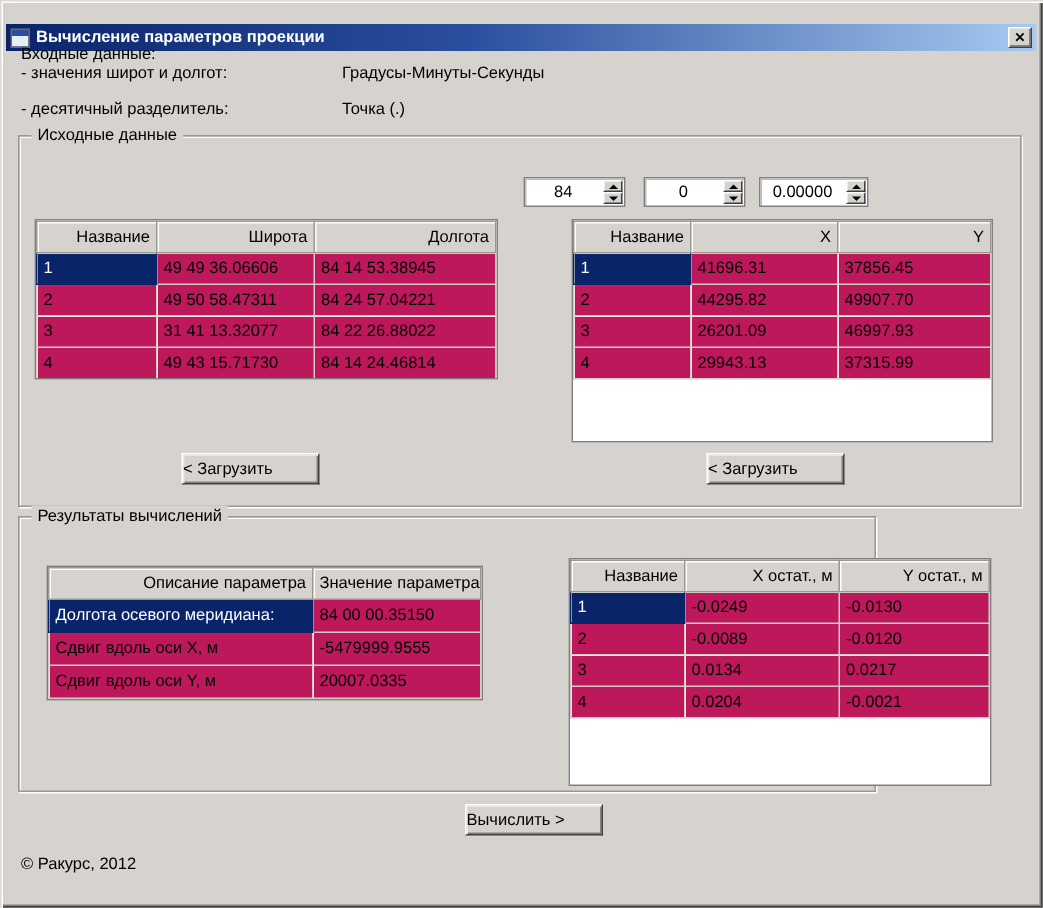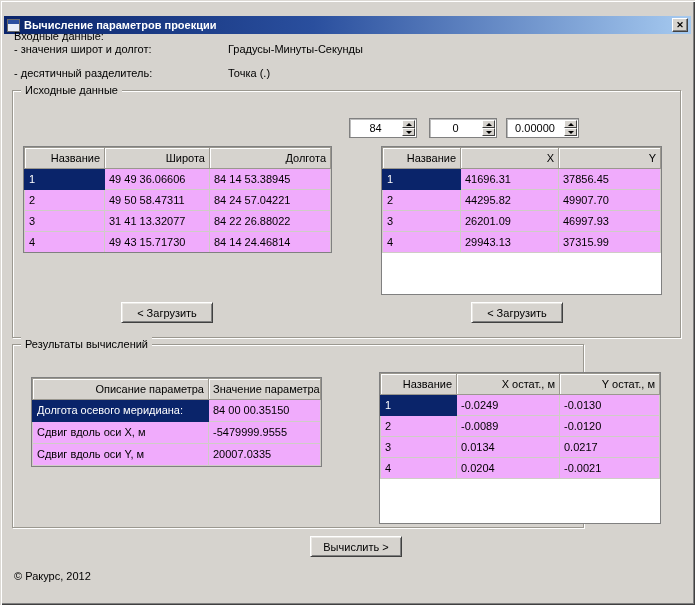--- a/index.html
+++ b/index.html
@@ -69,31 +69,31 @@
     position:absolute;background:#fff;border:1px solid #808080;box-sizing:border-box;overflow:hidden;
   }
   .grid table{border-collapse:collapse;table-layout:fixed;width:100%;}
   .grid th{
     background:#d6d3ce;border:1px solid #9a978f;
     box-shadow:inset 1px 1px 0 #ffffff;
     font-weight:normal;text-align:right;
     height:20px;padding:0 4px;line-height:20px;white-space:nowrap;overflow:hidden;
   }
   .grid td{
-    border:1px solid #cfccc6;background:#f0abfc;
+    border:1px solid #cfccc6;background:#be185d;
     height:20px;padding:0 4px;line-height:20px;white-space:nowrap;overflow:hidden;
   }
   .grid.tall td{height:21px;line-height:21px;}
   .grid td.sel{background:#0a246a;color:#fff;border-color:#0a246a;}
   
   .btn{
     position:absolute;box-sizing:border-box;background:#d6d3ce;color:#000;
     border:1px solid;border-color:#ffffff #404040 #404040 #ffffff;
     box-shadow:inset 1px 1px 0 #e9e7e3, inset -1px -1px 0 #808080;
-    font-family:"Liberation Sans",sans-serif;font-size:11px;text-align:center;padding:0;cursor:default;
+    font-family:"Liberation Sans",sans-serif;font-size:11px;text-align:left;padding:0;cursor:default;
   }
   .footer{position:absolute;left:14px;top:570px;}
 </style>
 </head>
 <body>
 
 <div class="window">
 
   <div class="titlebar">
     <span class="app-icon"></span>

